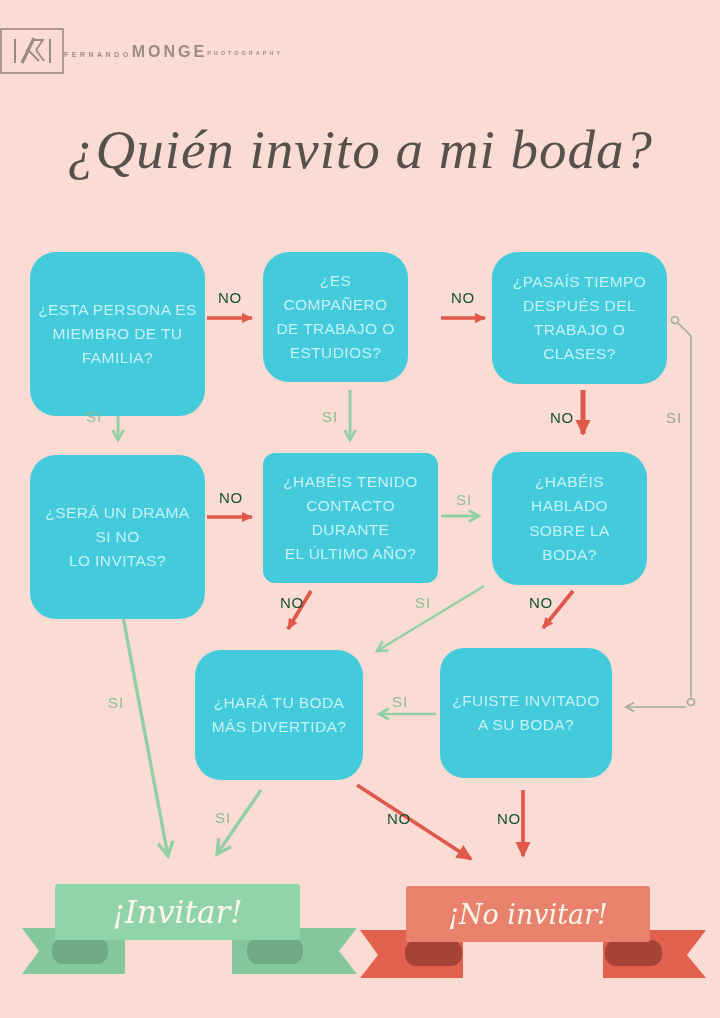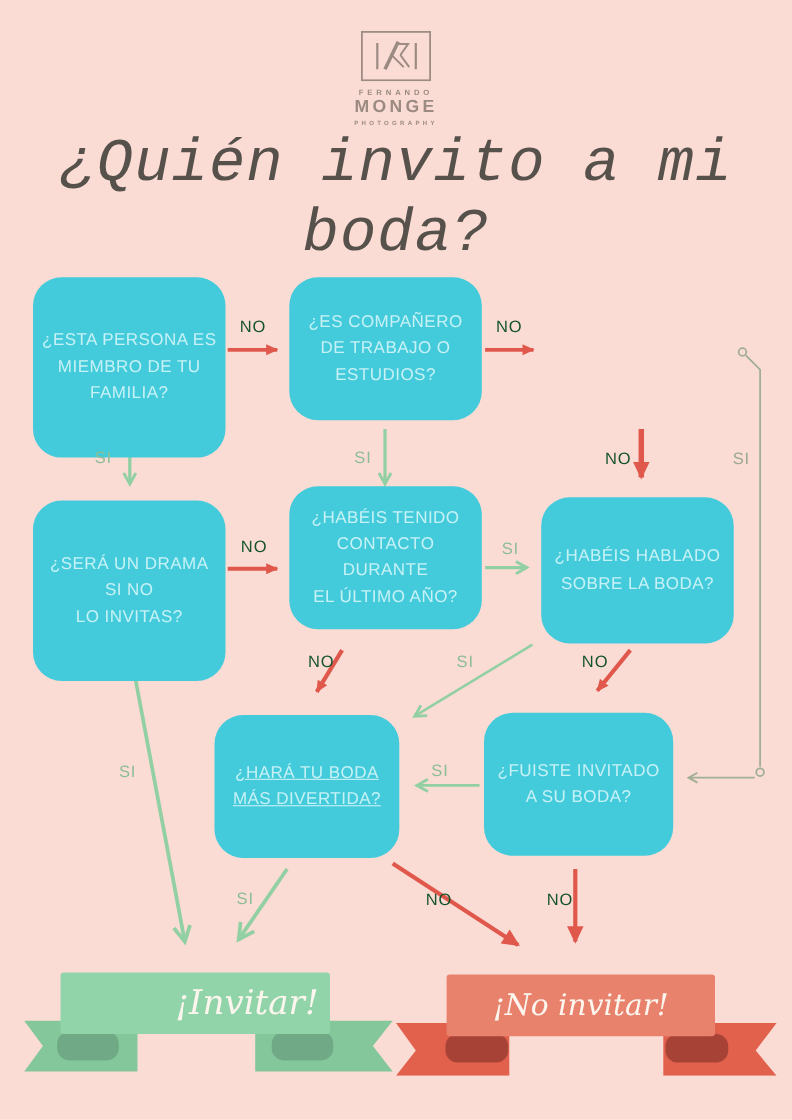--- a/index.html
+++ b/index.html
@@ -1,60 +1,60 @@
 <!DOCTYPE html>
 <html><head>
 <meta charset="utf-8">
 <style>
   html,body{margin:0;padding:0;}
   .canvas{
     position:relative;width:720px;height:1018px;overflow:hidden;
     background:#fbdcd5;font-family:"Liberation Sans",sans-serif;
   }
   
-  .logo{position:absolute;left:0;top:28px;width:720px;display:flex;flex-direction:column;align-items:center;color:#9b8b82;}
+  .logo{position:absolute;left:0;top:28px;width:720px;display:flex;flex-direction:row;align-items:center;color:#9b8b82;}
   .logo-name{margin-top:7px;font-size:7px;letter-spacing:3.5px;font-weight:bold;}
   .logo-main{font-size:16px;letter-spacing:3px;font-weight:bold;margin-top:1px;}
   .logo-sub{font-size:5.5px;letter-spacing:3px;margin-top:3px;font-weight:bold;}
   .title{
     position:absolute;left:0;top:118px;width:720px;text-align:center;
-    font-family:Liberation Mono, monospace;font-style:italic;font-size:55px;
+    font-family:Liberation Serif, serif;font-style:italic;font-size:55px;
     color:#57514c;letter-spacing:1px;
   }
   
   .node{
     position:absolute;background:#43cbdc;border-radius:26px;
     display:flex;align-items:center;justify-content:center;text-align:center;
     color:#c6f1f5;font-size:15.5px;line-height:1.55;letter-spacing:.4px;
     white-space:pre-line;padding:8px;box-sizing:border-box;
   }
   .n1{left:30px;top:252px;width:175px;height:164px;}
-  .n2{left:263px;top:252px;width:175px;height:130px;}
+  .n2{left:263px;top:252px;width:145px;height:130px;}
   .n3{left:492px;top:252px;width:175px;height:132px;}
   .n4{left:30px;top:455px;width:175px;height:164px;}
-  .n5{left:263px;top:442px;width:175px;height:130px;}
-  .n6{left:492px;top:452px;width:175px;height:133px;}
-  .n7{left:195px;top:650px;width:168px;height:130px;text-decoration:underline;}
-  .n8{left:440px;top:648px;width:172px;height:130px;}
+  .n5{left:263px;top:453px;width:175px;height:130px;border-radius:12px;}
+  .n6{left:492px;top:452px;width:155px;height:133px;}
+  .n7{left:195px;top:650px;width:168px;height:130px;}
+  .n8{left:440px;top:648px;width:172px;height:130px;border-radius:24px;}
   
   .lbl{
     position:absolute;font-size:15px;letter-spacing:.8px;
     transform:translate(-50%,-50%);
   }
   .lbl.no{color:#14532d;}
   .lbl.si{color:#8cbd97;}
   .lbl.conn{color:#9aa793;}
   .arrows{position:absolute;left:0;top:0;}
   
   .banner-svg{position:absolute;}
   .banner-text{
     position:absolute;display:flex;align-items:center;justify-content:center;
     font-family:"DejaVu Serif",serif;font-style:italic;color:#fdf6ee;
   }
-  .bt-invite{left:55px;top:884px;width:245px;height:56px;font-size:31px;padding-left:47px;}
+  .bt-invite{left:55px;top:884px;width:245px;height:56px;font-size:31px;}
   .bt-noinvite{left:406px;top:886px;width:244px;height:56px;font-size:27px;}
 </style>
 </head>
 <body>
 
 <div class="canvas">
 
   <div class="logo">
     <svg width="64" height="46" viewBox="0 0 64 46">
       <rect x="1" y="1" width="62" height="44" fill="none" stroke="#9b8b82" stroke-width="1.6"></rect>
@@ -114,20 +114,23 @@
       <path d="M686,707 H626" marker-end="url(#mconn)"></path>
     </g>
   </svg>
 
   <div class="node n1">¿ESTA PERSONA ES
 MIEMBRO DE TU
 FAMILIA?</div>
   <div class="node n2">¿ES COMPAÑERO
 DE TRABAJO O
 ESTUDIOS?</div>
+  <div class="node n3">¿PASAÍS TIEMPO
+DESPUÉS DEL
+TRABAJO O CLASES?</div>
   <div class="node n4">¿SERÁ UN DRAMA
 SI NO
 LO INVITAS?</div>
   <div class="node n5">¿HABÉIS TENIDO
 CONTACTO DURANTE
 EL ÚLTIMO AÑO?</div>
   <div class="node n6">¿HABÉIS HABLADO
 SOBRE LA BODA?</div>
   <div class="node n7">¿HARÁ TU BODA
 MÁS DIVERTIDA?</div>

